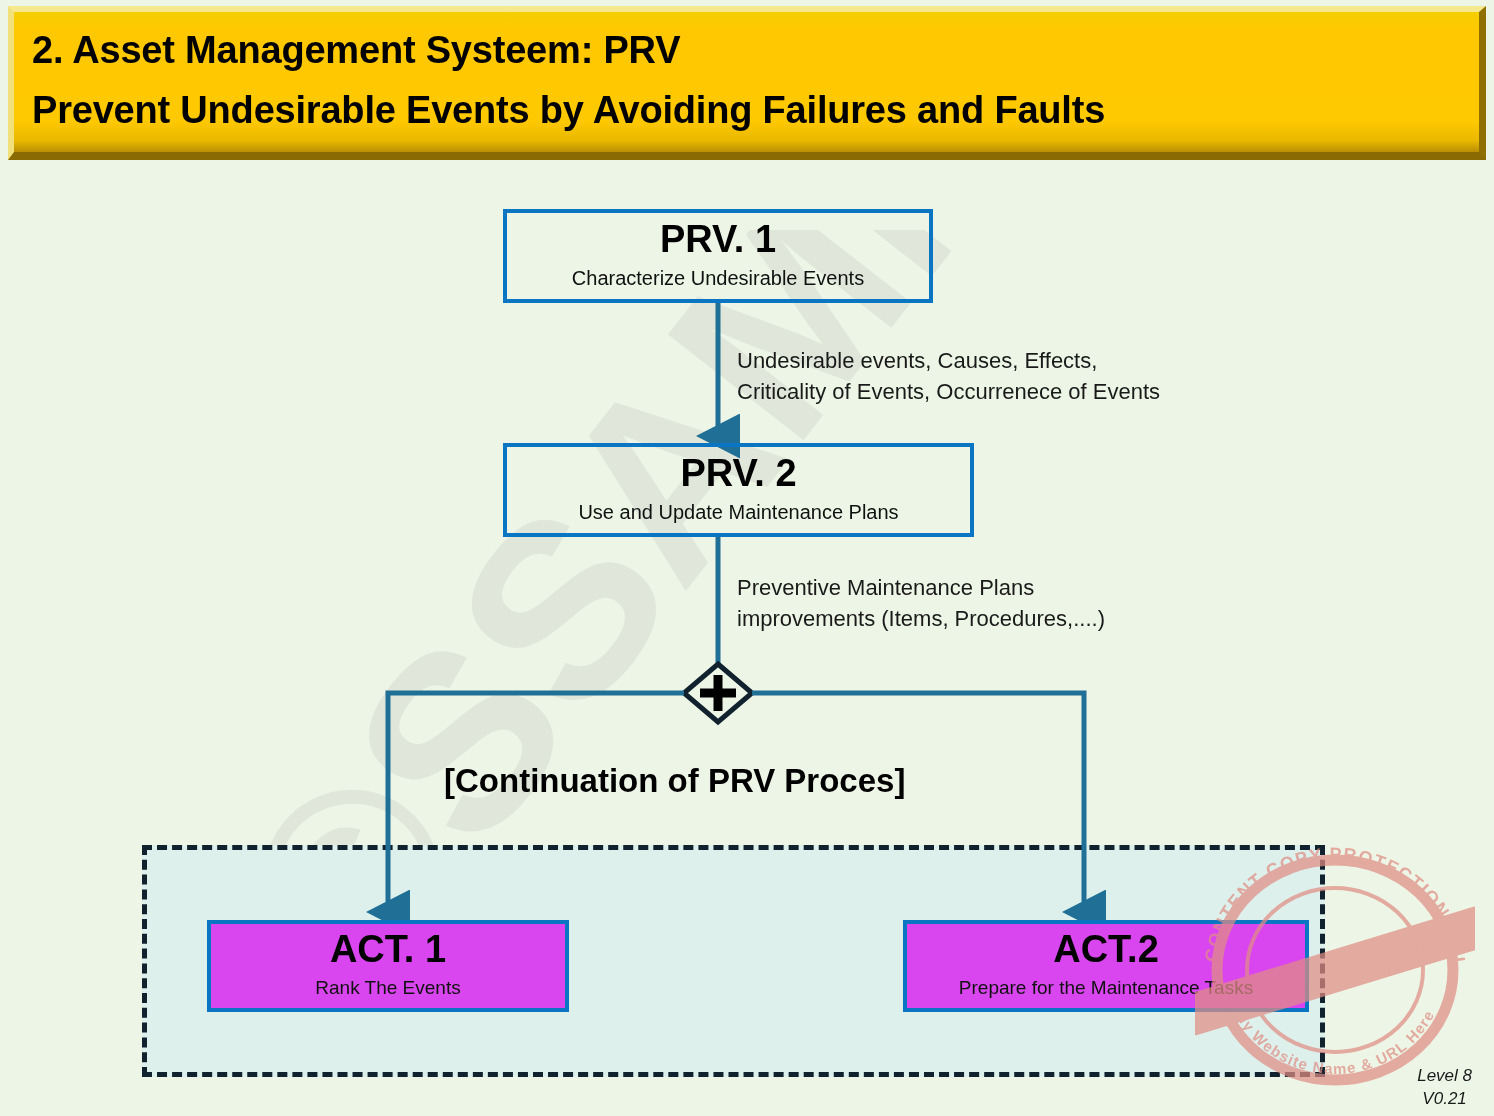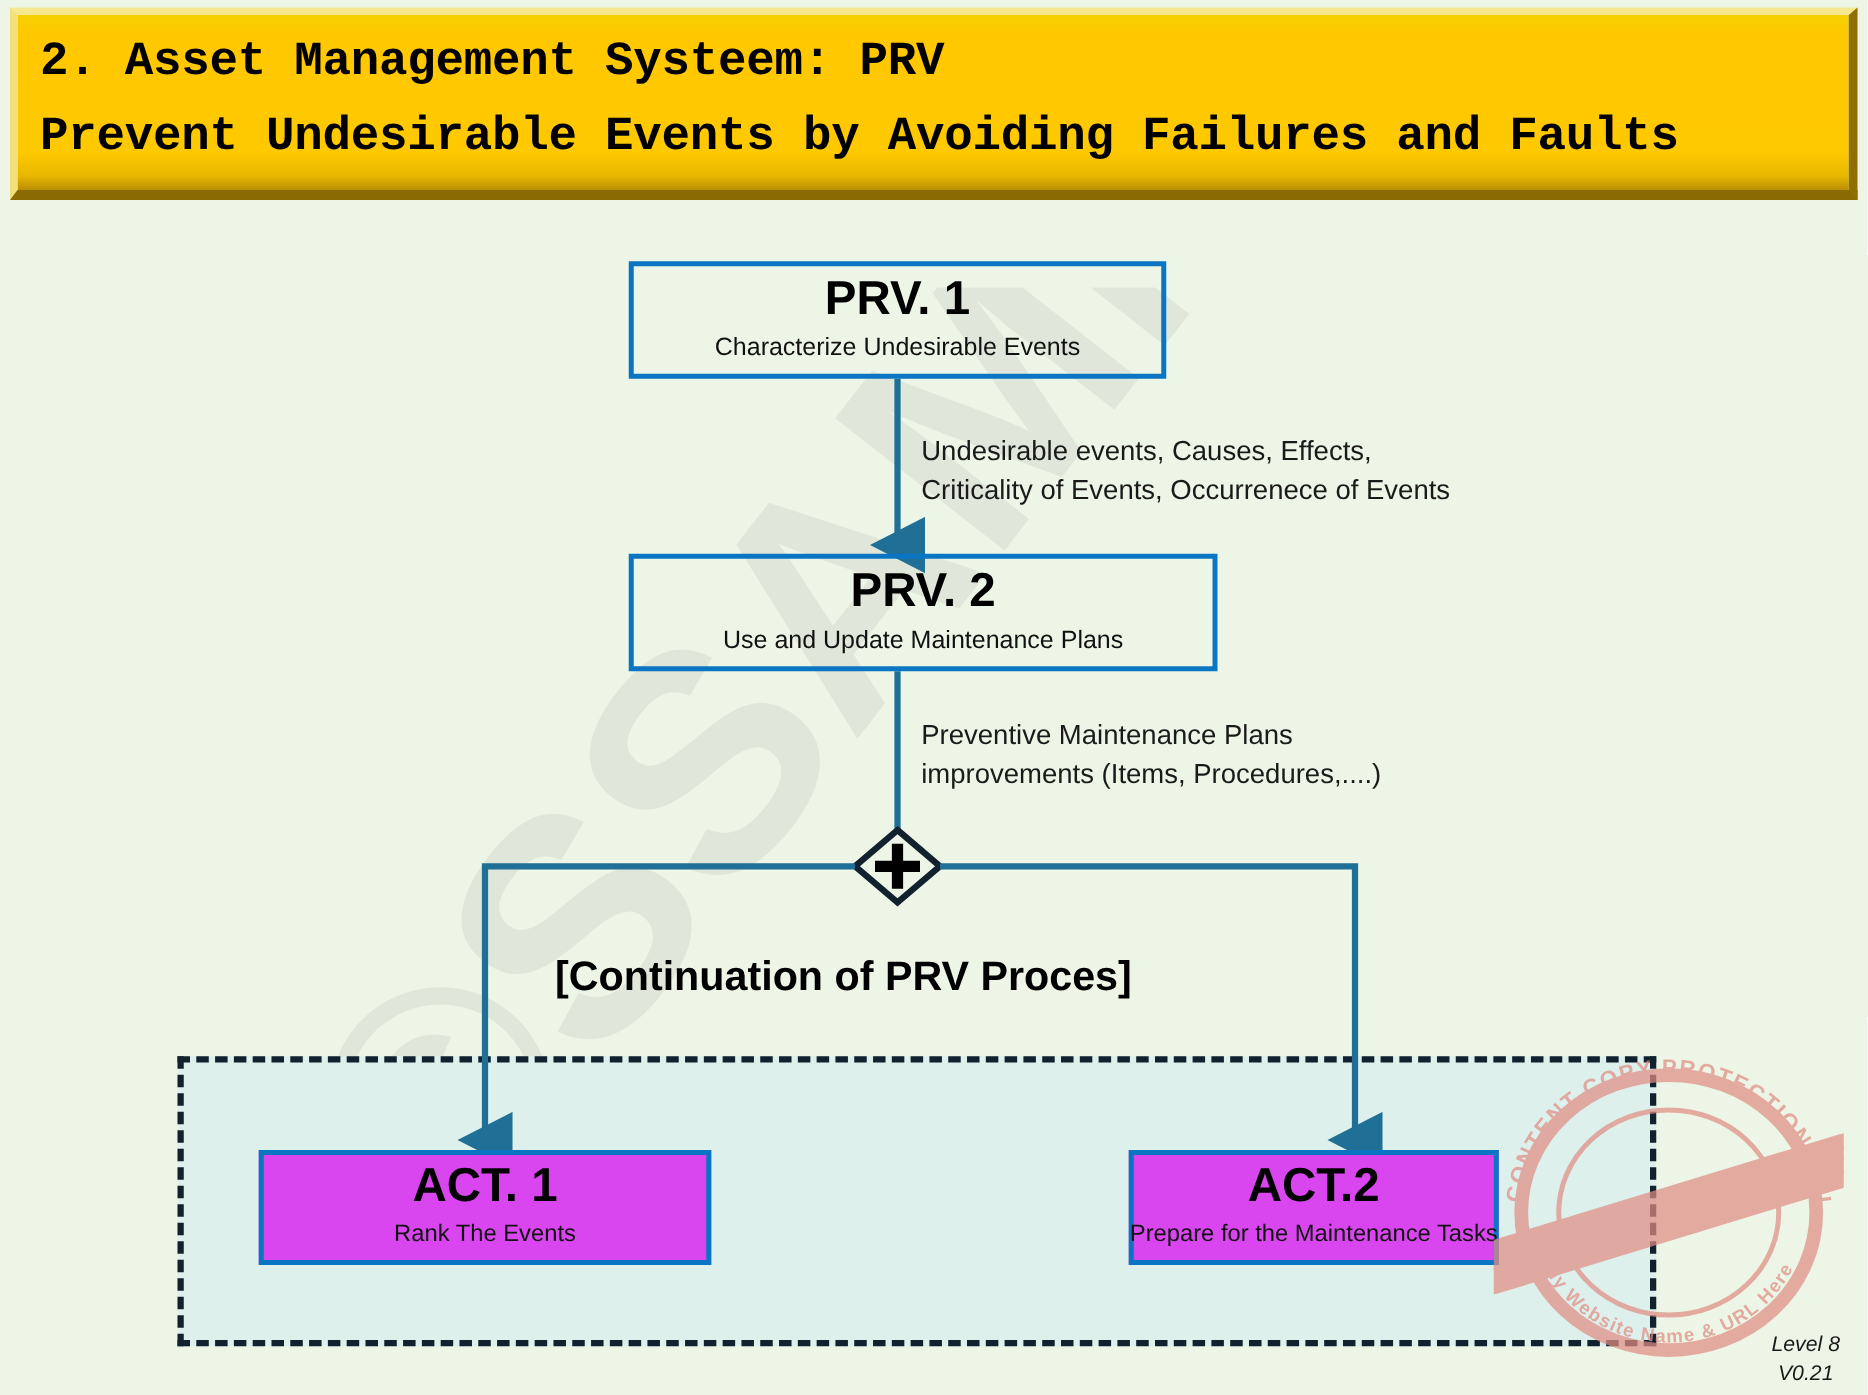--- a/index.html
+++ b/index.html
@@ -24,21 +24,20 @@
     width: 1478px;
     height: 154px;
     box-sizing: border-box;
     background: linear-gradient(180deg,#f5d000 0%, #ffc800 12%, #ffc900 78%, #e8b800 92%, #b98e05 100%);
     border-left: 6px solid #f2e07a;
     border-top: 6px solid #f6e88e;
     border-right: 7px solid #8f6e02;
     border-bottom: 8px solid #8a6a02;
     padding: 8px 0 15px 18px;
     z-index: 4;
-    font-family: Liberation Mono, monospace;
   }
   .title-line {
     color: #000000;
     font-weight: bold;
     font-size: 38px;
     line-height: 60px;
     letter-spacing: -0.2px;
     white-space: nowrap;
   }
 
@@ -78,21 +77,21 @@
   .box-desc {
     color: #111111;
     font-size: 20px;
     line-height: 26px;
     margin-top: 4px;
     white-space: nowrap;
   }
   #prv1-box { left: 503px; top: 209px; width: 430px; height: 94px; }
   #prv2-box { left: 503px; top: 443px; width: 471px; height: 94px; }
   #act1-box { left: 207px; top: 920px; width: 362px; height: 92px; }
-  #act2-box { left: 903px; top: 920px; width: 296px; height: 92px; }
+  #act2-box { left: 903px; top: 920px; width: 406px; height: 92px; }
   #act1-box .box-desc, #act2-box .box-desc { font-size: 19px; }
 
   
   #connectors {
     position: absolute;
     left: 0; top: 0;
     width: 1494px; height: 1116px;
     z-index: 2;
     pointer-events: none;
   }

